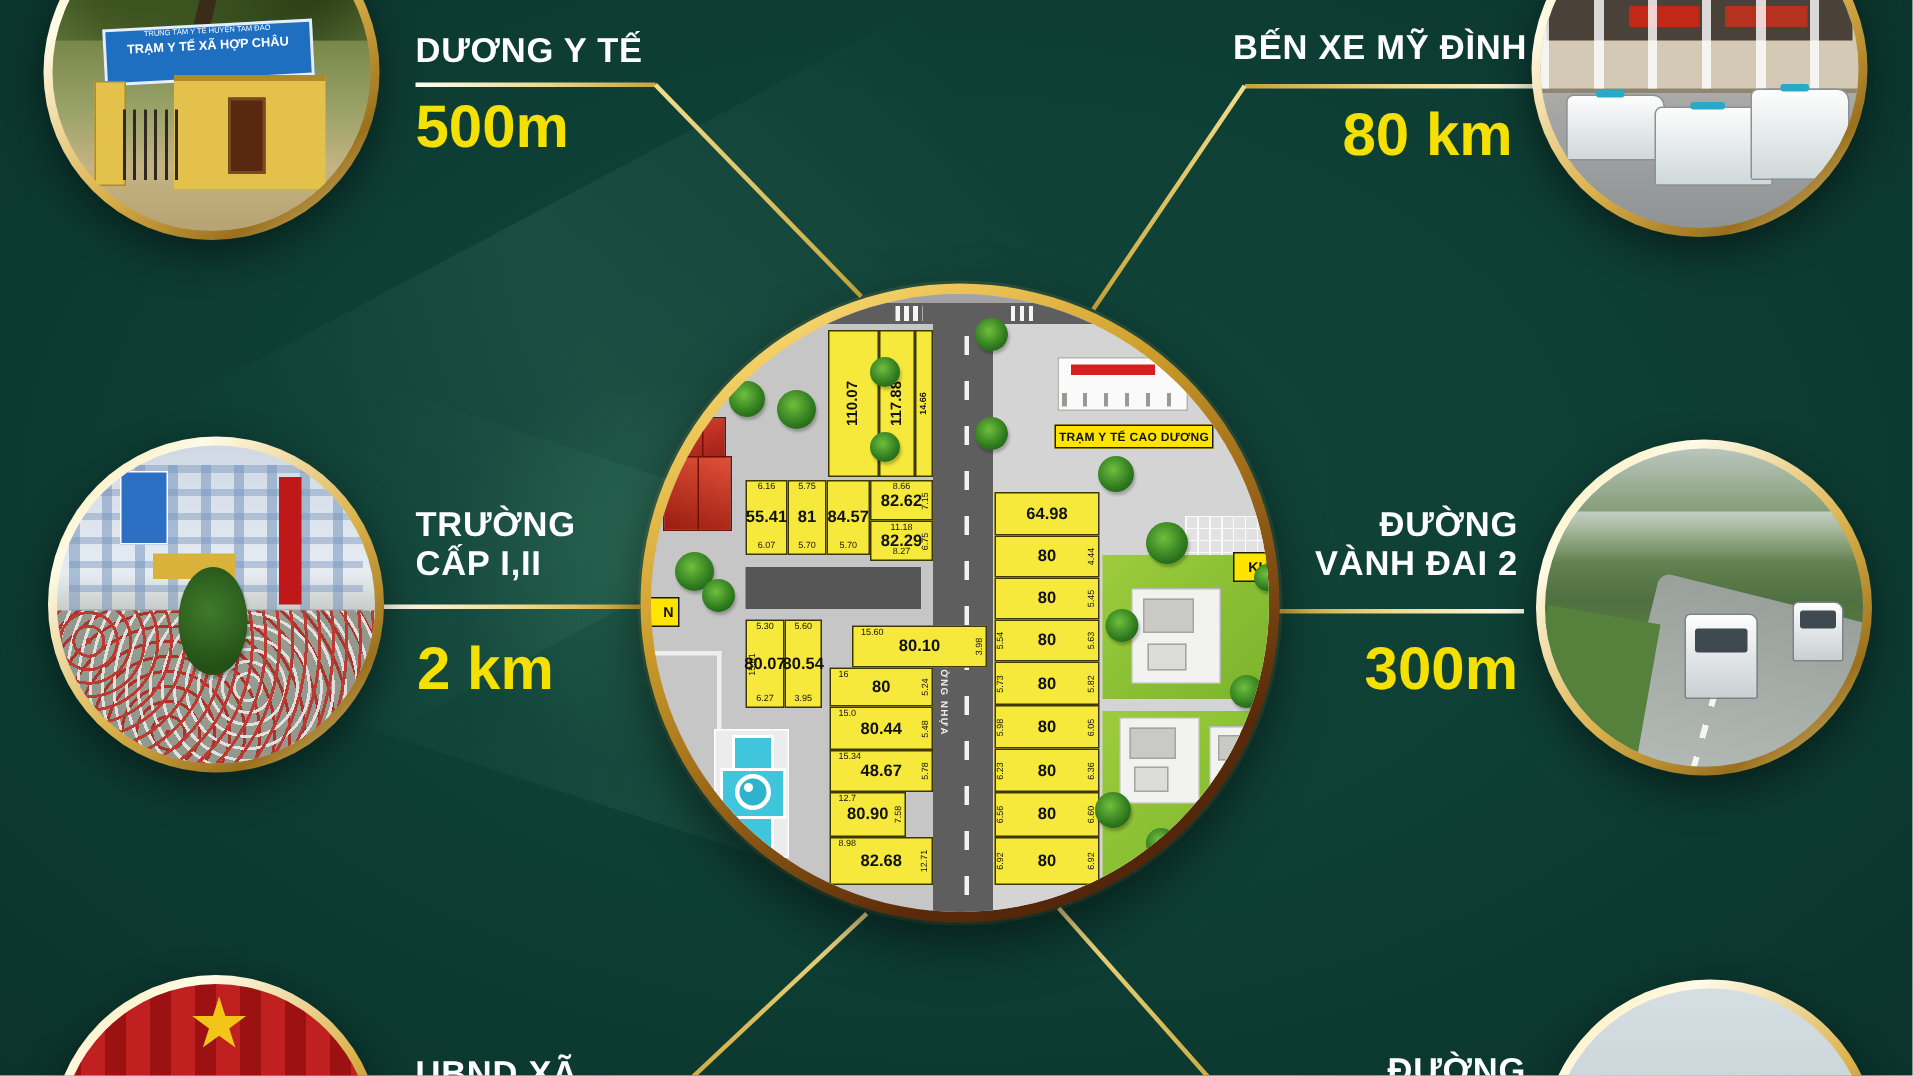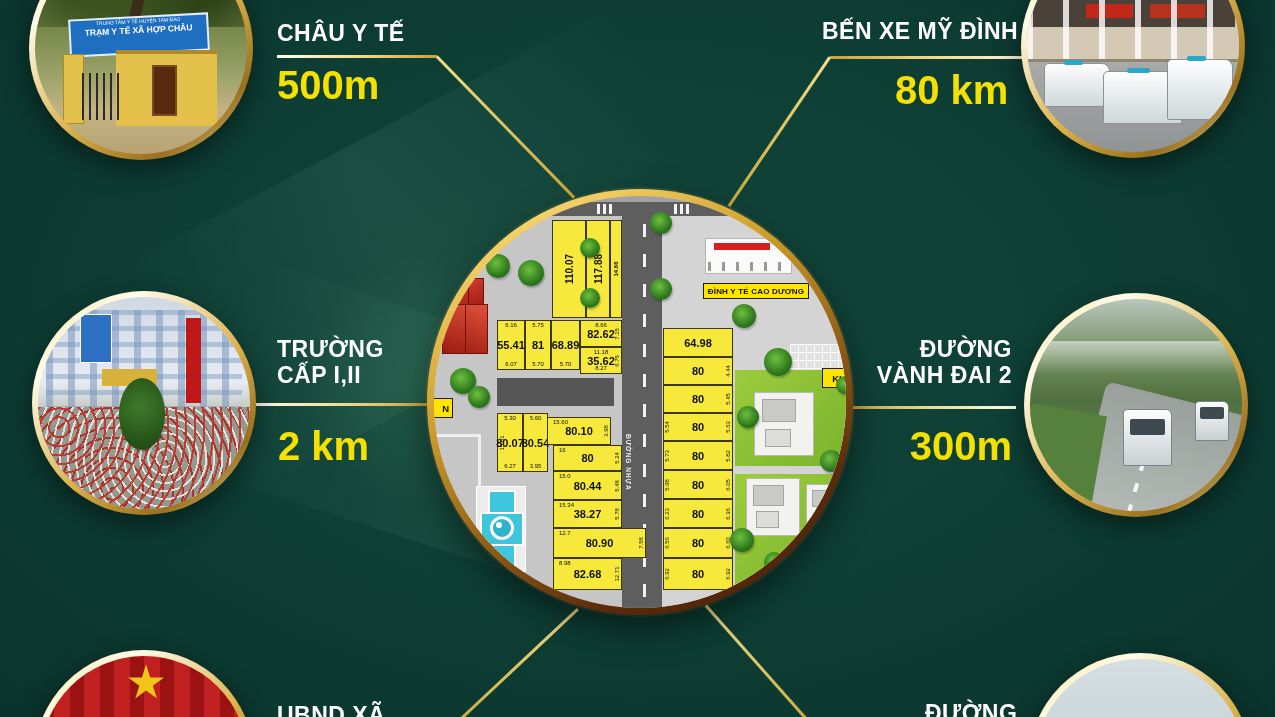--- a/index.html
+++ b/index.html
@@ -247,21 +247,21 @@
 
   </div>
 </div>
 
 <div class="pcircle" style="left:1028px;top:653px;width:224px;height:224px;">
   <div class="ph" id="ph6">
     
   </div>
 </div>
 
-<div class="callout-title" style="left:277px;top:20px;">CHÂU Y TẾ</div>
+<div class="callout-title" style="left:277px;top:20px;">DƯƠNG Y TẾ</div>
 <div class="distance" style="left:277px;top:63px;">500m</div>
 
 <div class="callout-title" style="left:822px;top:18px;">BẾN XE MỸ ĐÌNH</div>
 <div class="distance" style="left:895px;top:68px;">80 km</div>
 
 <div class="callout-title" style="left:277px;top:336px;"><span>TRƯỜNG</span><br><span>CẤP I,II</span></div>
 <div class="distance" style="left:278px;top:424px;">2 km</div>
 
 <div class="callout-title align-r" style="left:860px;top:336px;width:152px;"><span>ĐƯỜNG</span><br><span>VÀNH ĐAI 2</span></div>
 <div class="distance align-r" style="left:860px;top:424px;width:152px;">300m</div>
@@ -296,21 +296,21 @@
     <div class="poolpad"></div>
     <div class="poolv"></div>
     <div class="poolh"></div>
     <div class="poolring"></div>
     <div class="pooldot"></div>
 
     <div class="station">
       <div class="rsign"></div>
       <div class="scols"></div>
     </div>
-    <div class="maplabel" id="station-label">ĐÌNH Y TẾ CAO DƯƠNG</div>
+    <div class="maplabel" id="station-label">TRẠM Y TẾ CAO DƯƠNG</div>
     <div class="maplabel" id="kh-label">KH</div>
     <div class="maplabel" id="n-label">N</div>
 
     <div style="left:63px;top:182px;width:117px;height:28px;background:#565656;"></div>
 
     <div id="plots" style="left:0;top:0;width:412px;height:412px;">
         <div class="plot" style="left: 118px; top: 24px; width: 34px; height: 98px;">
           <span class="pv rot">110.07</span>
         </div>
         <div class="plot" style="left: 152px; top: 24px; width: 24px; height: 98px;">
@@ -323,66 +323,66 @@
           <span class="pv">55.41</span>
           <span class="pt">6.16</span>
           <span class="pb">6.07</span>
         </div>
         <div class="plot" style="left: 91px; top: 124px; width: 26px; height: 50px;">
           <span class="pv">81</span>
           <span class="pt">5.75</span>
           <span class="pb">5.70</span>
         </div>
         <div class="plot" style="left: 117px; top: 124px; width: 29px; height: 50px;">
-          <span class="pv">68.89</span>
+          <span class="pv">84.57</span>
           <span class="pb">5.70</span>
         </div>
         <div class="plot" style="left: 146px; top: 124px; width: 42px; height: 27px;">
           <span class="pv">82.62</span>
           <span class="pt">8.66</span>
           <span class="pr">7.15</span>
         </div>
         <div class="plot" style="left: 146px; top: 151px; width: 42px; height: 27px;">
-          <span class="pv">35.62</span>
+          <span class="pv">82.29</span>
           <span class="pt">11.18</span>
           <span class="pb">8.27</span>
           <span class="pr">6.75</span>
         </div>
         <div class="plot" style="left: 63px; top: 217px; width: 26px; height: 59px;">
           <span class="pv">80.07</span>
           <span class="pt">5.30</span>
           <span class="pb">6.27</span>
           <span class="pl">15.01</span>
         </div>
         <div class="plot" style="left: 89px; top: 217px; width: 25px; height: 59px;">
           <span class="pv">80.54</span>
           <span class="pt">5.60</span>
           <span class="pb">3.95</span>
         </div>
-        <div class="plot" style="left: 113px; top: 221px; width: 64px; height: 28px;">
+        <div class="plot" style="left: 134px; top: 221px; width: 90px; height: 28px;">
           <span class="pv">80.10</span>
           <span class="pt tl">15.60</span>
           <span class="pr">3.98</span>
         </div>
         <div class="plot" style="left: 119px; top: 249px; width: 69px; height: 26px;">
           <span class="pv">80</span>
           <span class="pt tl">16</span>
           <span class="pr">5.24</span>
         </div>
         <div class="plot" style="left: 119px; top: 275px; width: 69px; height: 29px;">
           <span class="pv">80.44</span>
           <span class="pt tl">15.0</span>
           <span class="pr">5.48</span>
         </div>
         <div class="plot" style="left: 119px; top: 304px; width: 69px; height: 28px;">
-          <span class="pv">38.27</span>
+          <span class="pv">48.67</span>
           <span class="pt tl">15.34</span>
           <span class="pr">5.78</span>
         </div>
-        <div class="plot" style="left: 119px; top: 332px; width: 93px; height: 30px;">
+        <div class="plot" style="left: 119px; top: 332px; width: 51px; height: 30px;">
           <span class="pv">80.90</span>
           <span class="pt tl">12.7</span>
           <span class="pr">7.58</span>
         </div>
         <div class="plot" style="left: 119px; top: 362px; width: 69px; height: 32px;">
           <span class="pv">82.68</span>
           <span class="pt tl">8.98</span>
           <span class="pr">12.71</span>
         </div>
         <div class="plot" style="left: 229px; top: 132px; width: 70px; height: 29px;">

